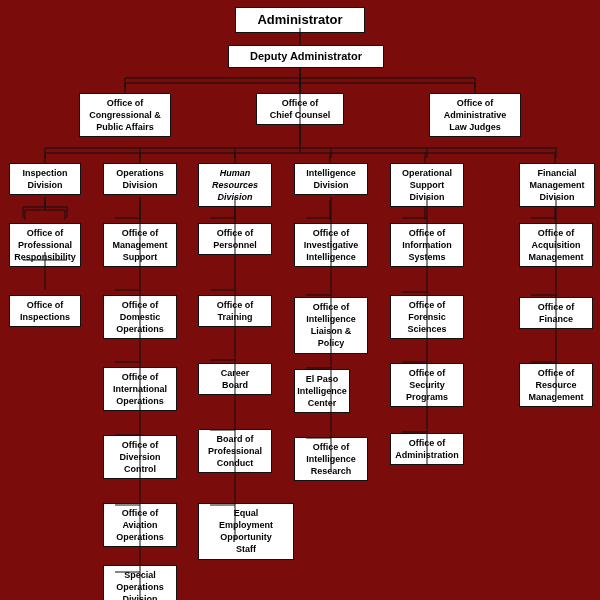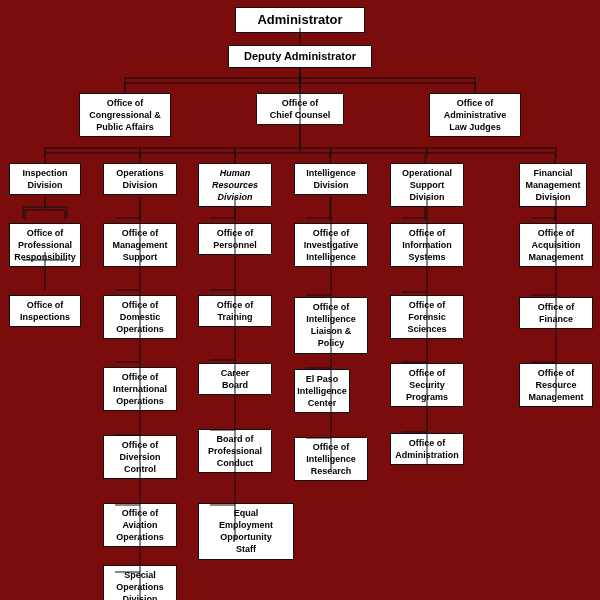--- a/index.html
+++ b/index.html
@@ -94,21 +94,21 @@
       <line x1="420" y1="205" x2="420" y2="215" stroke="#111" stroke-width="1"></line>
 
       <line x1="550" y1="195" x2="550" y2="205" stroke="#111" stroke-width="1"></line>
       <line x1="550" y1="205" x2="550" y2="215" stroke="#111" stroke-width="1"></line>
     </svg>
 
     <div style="position:absolute; left:230px; top:2px; width:130px;" class="abs-box" id="box-admin">
       <span style="font-size:13px;">Administrator</span>
     </div>
 
-    <div style="position:absolute; left:223px; top:40px; width:144px;" class="abs-box" id="box-deputy">
+    <div style="position:absolute; left:223px; top:40px; width:156px;" class="abs-box" id="box-deputy">
       <span style="font-size:11px;">Deputy Administrator</span>
     </div>
 
     <div style="position:absolute; left:74px; top:88px; width:92px;" class="abs-box">
       <span style="white-space:pre-line;">Office of
 Congressional &amp;
 Public Affairs</span>
     </div>
 
     <div style="position:absolute; left:251px; top:88px; width:88px;" class="abs-box">
@@ -142,21 +142,21 @@
       <span style="white-space:pre-line;">Intelligence
 Division</span>
     </div>
 
     <div style="position:absolute; left:385px; top:158px; width:74px;" class="abs-box">
       <span style="white-space:pre-line;margin-top:41px;">Operational
 Support
 Division</span>
     </div>
 
-    <div style="position:absolute; left:514px; top:158px; width:68px;" class="abs-box">
+    <div style="position:absolute; left:514px; top:158px; width:76px;" class="abs-box">
       <span style="white-space:pre-line;">Financial
 Management
 Division</span>
     </div>
 
     <div style="position:absolute; left:4px; top:218px; width:72px;" class="abs-box">
       <span style="white-space:pre-line;">Office of
 Professional
 Responsibility</span>
     </div>

